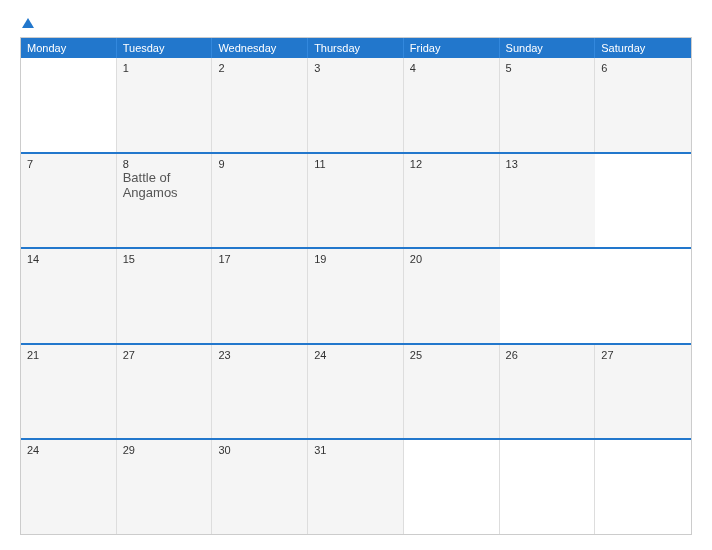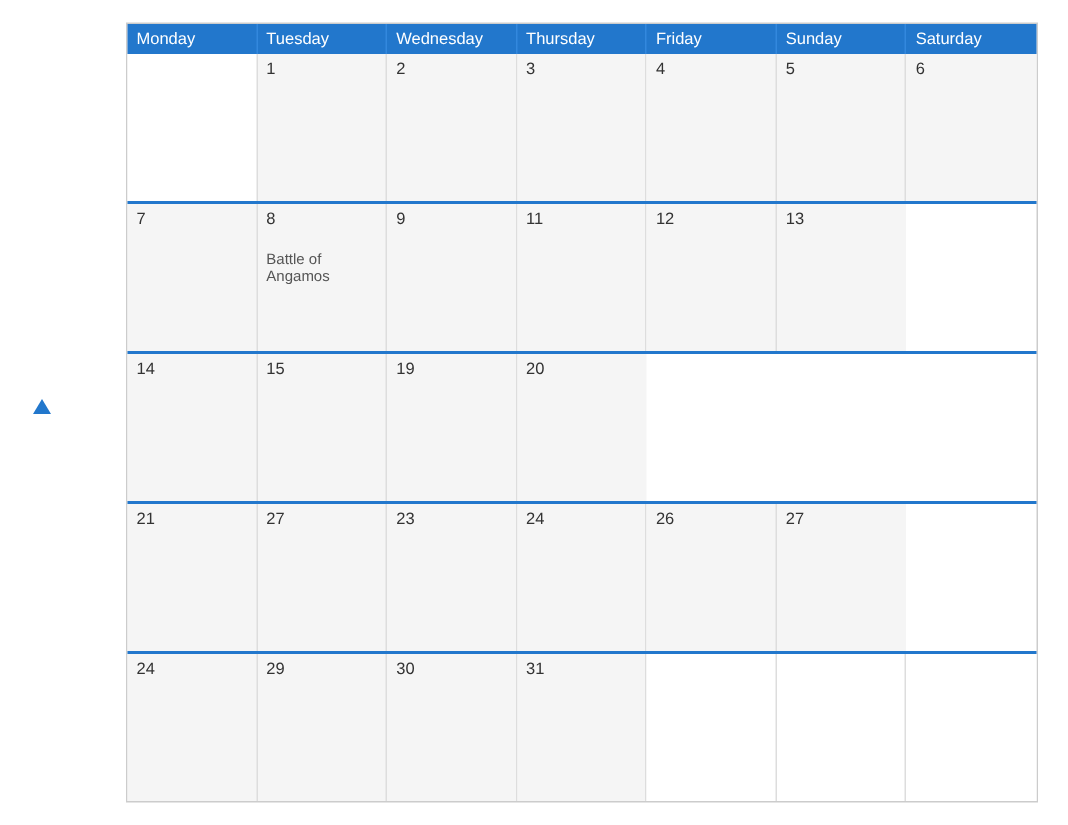--- a/index.html
+++ b/index.html
@@ -10,21 +10,21 @@
       font-family: Arial, sans-serif;
       overflow: hidden;
     }
 
     .page {
       width: 712px;
       height: 550px;
       background: #fff;
       padding: 15px 20px 15px 20px;
       display: flex;
-      flex-direction: row;
+      flex-direction: column;
     }
 
     
     .header {
       display: flex;
       align-items: center;
       justify-content: space-between;
       margin-bottom: 8px;
     }
 
@@ -125,23 +125,23 @@
       background: #fff;
     }
 
     .day-num {
       font-size: 11px;
       color: #333;
       display: block;
     }
 
     .event-text {
-      font-size: 10px;
+      font-size: 13px;
       color: #555;
-      margin-top: 16px;
+      margin-top: 0;
       display: block;
     }
   </style>
 </head>
 <body>
 
 <div class="page">
   <div class="header">
     <div class="logo">
       <span class="logo-general"></span>
@@ -208,38 +208,44 @@
           </div>
         </div>
         <div class="cal-week">
           <div class="cal-cell">
             <span class="day-num">14</span>
           </div>
           <div class="cal-cell">
             <span class="day-num">15</span>
           </div>
           <div class="cal-cell">
+            <span class="day-num">17</span>
+          </div>
+          <div class="cal-cell">
             <span class="day-num">19</span>
           </div>
           <div class="cal-cell">
             <span class="day-num">20</span>
           </div>
         </div>
         <div class="cal-week">
           <div class="cal-cell">
             <span class="day-num">21</span>
           </div>
           <div class="cal-cell">
             <span class="day-num">27</span>
           </div>
           <div class="cal-cell">
             <span class="day-num">23</span>
           </div>
           <div class="cal-cell">
             <span class="day-num">24</span>
+          </div>
+          <div class="cal-cell">
+            <span class="day-num">25</span>
           </div>
           <div class="cal-cell">
             <span class="day-num">26</span>
           </div>
           <div class="cal-cell">
             <span class="day-num">27</span>
           </div>
         </div>
         <div class="cal-week">
           <div class="cal-cell">

